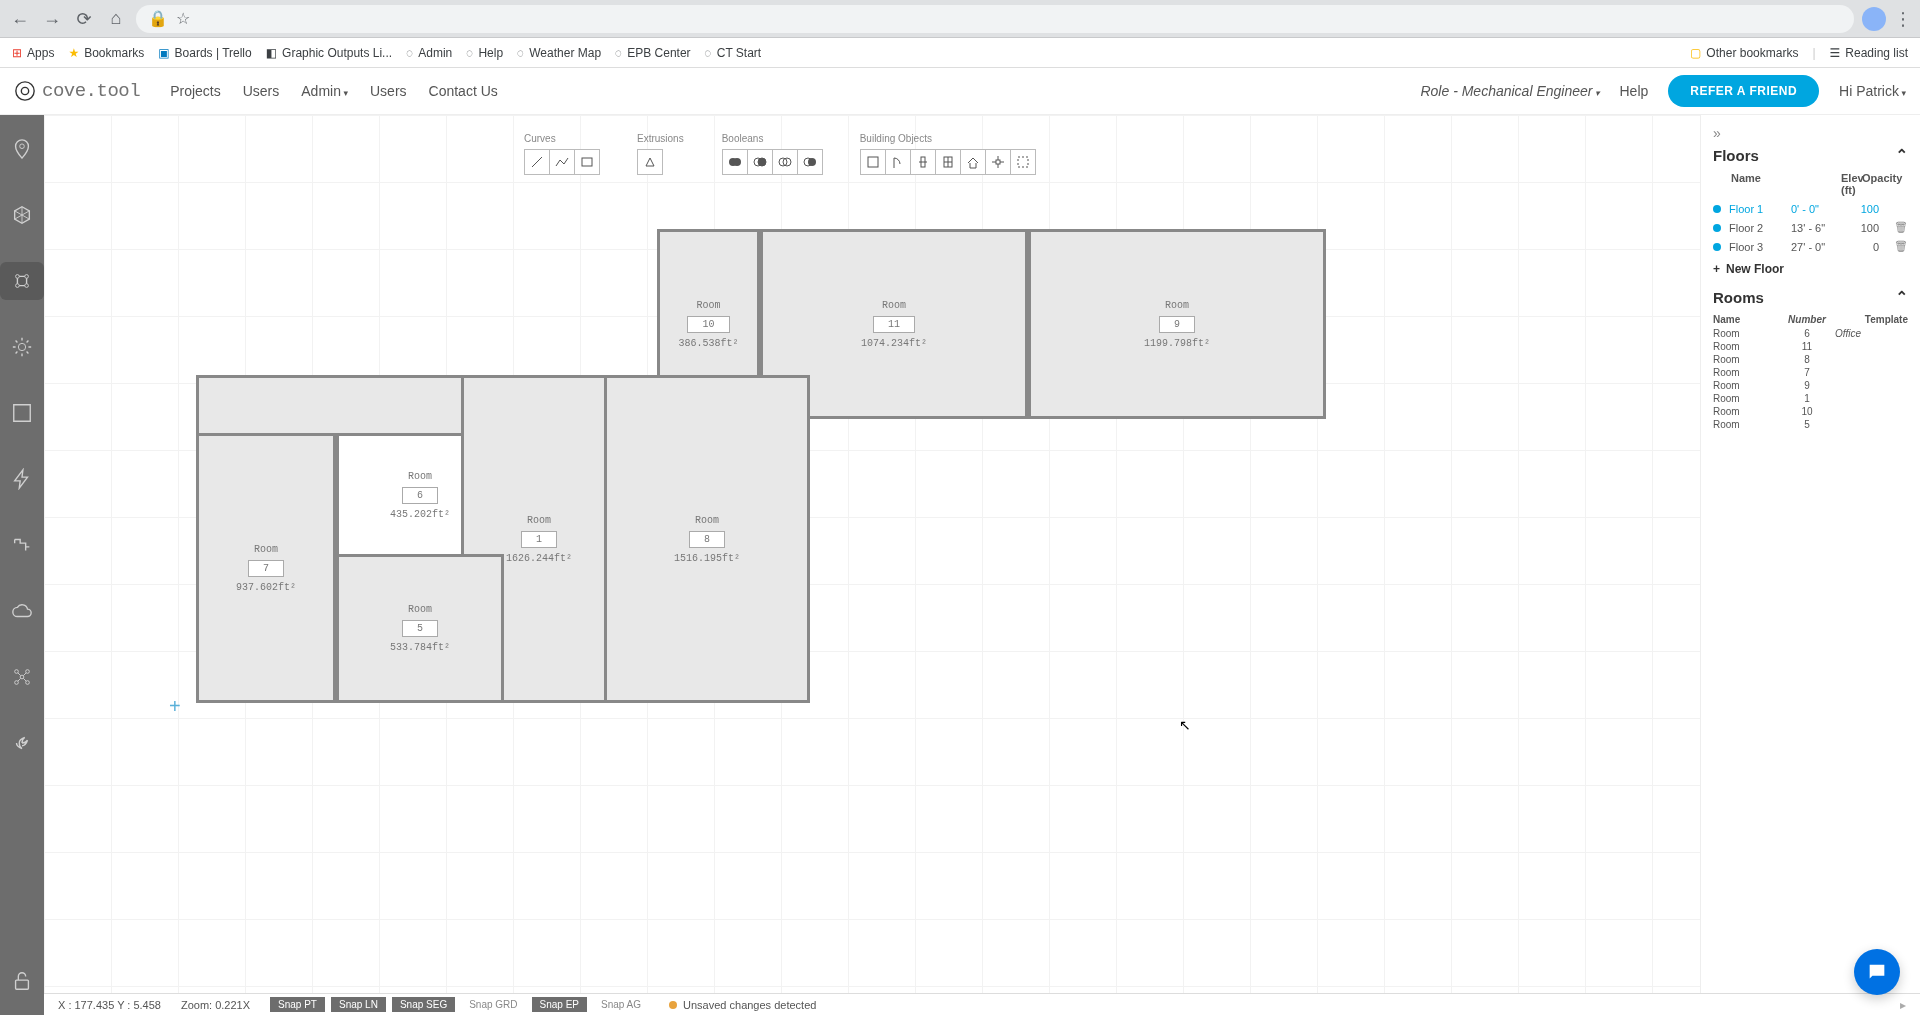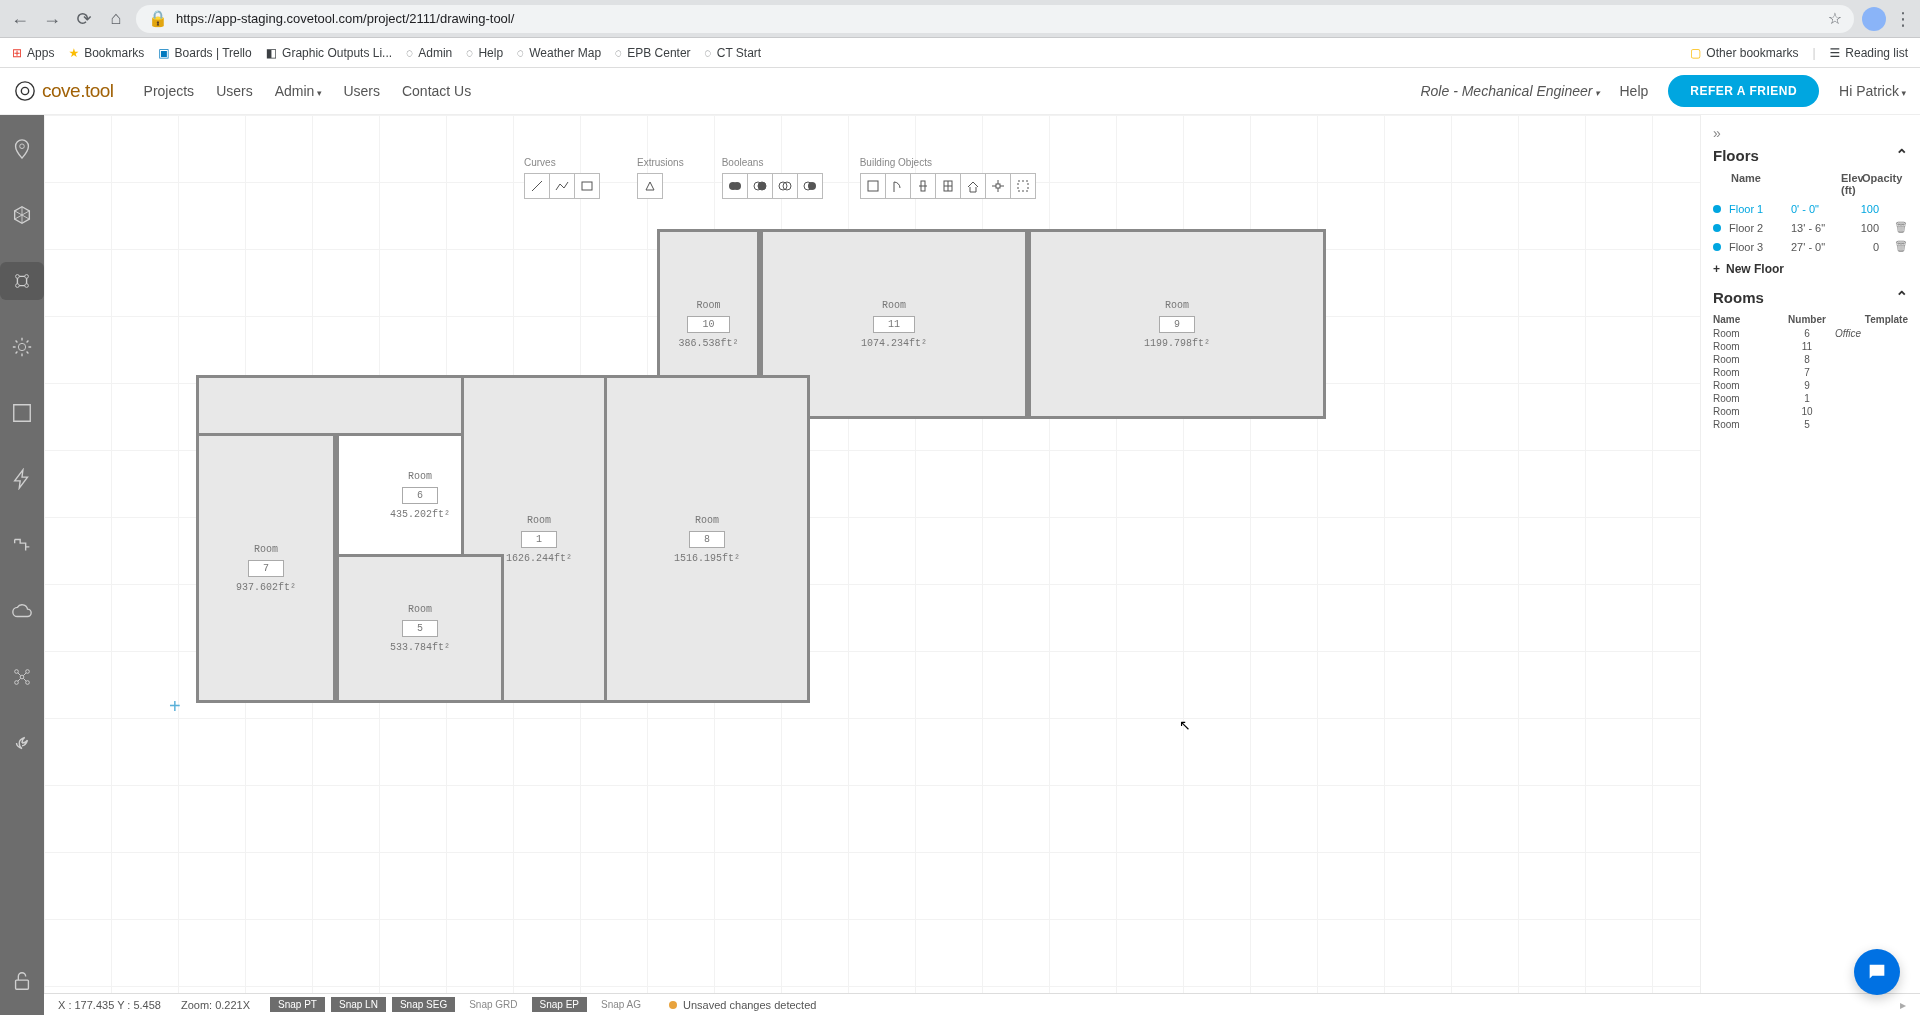--- a/index.html
+++ b/index.html
@@ -16,21 +16,21 @@
 
 
 .bookmarks-bar { height: 30px; background: #fff; display: flex; align-items: center; padding: 0 12px; gap: 14px; border-bottom: 1px solid #ddd; font-size: 12px; color: #3c4043; }
 .bookmark-item { display: flex; align-items: center; gap: 5px; cursor: pointer; }
 .bookmarks-right { margin-left: auto; display: flex; align-items: center; gap: 14px; }
 
 
 .app-header { height: 47px; background: #fff; display: flex; align-items: center; padding: 0 14px; border-bottom: 1px solid #eee; }
 .logo { display: flex; align-items: center; gap: 6px; margin-right: 30px; }
 .logo-mark { width: 22px; height: 22px; }
-.logo-text { font-size: 19px; font-weight: 500; color: #a16207; letter-spacing: -0.5px; }
+.logo-text { font-size: 19px; font-weight: 500; color: #737373; letter-spacing: -0.5px; font-family: Liberation Mono, monospace; }
 .nav-links { display: flex; gap: 22px; }
 .nav-link { font-size: 14px; color: #555; cursor: pointer; }
 .header-right { margin-left: auto; display: flex; align-items: center; gap: 20px; }
 .role-selector { font-size: 14px; color: #555; cursor: pointer; font-style: italic; }
 .help-link { font-size: 14px; color: #555; cursor: pointer; }
 .refer-btn { background: #00a6e0; color: #fff; border: none; border-radius: 18px; padding: 9px 22px; font-size: 12px; font-weight: 700; letter-spacing: 0.5px; cursor: pointer; }
 .user-menu { font-size: 14px; color: #555; cursor: pointer; }
 
 
 .main { position: absolute; top: 115px; left: 0; right: 0; bottom: 0; display: flex; }
@@ -45,21 +45,21 @@
 .tool-btn.txt { font-size: 10px; font-weight: bold; }
 .tool-column-bottom { position: absolute; bottom: 30px; left: 50px; display: flex; flex-direction: column; }
 
 
 .canvas-area { flex: 1; position: relative; background: #fff; }
 .grid-bg { position: absolute; inset: 0; background-image: linear-gradient(#f2f2f2 1px, transparent 1px), linear-gradient(90deg, #f2f2f2 1px, transparent 1px); background-size: 67px 67px; }
 
 
 .top-toolbar { position: absolute; top: 18px; left: 480px; display: flex; gap: 38px; z-index: 10; }
 .tool-group { display: flex; flex-direction: column; gap: 5px; }
-.tool-group-label { font-size: 10px; color: #888; margin-top: 24px; }
+.tool-group-label { font-size: 10px; color: #888; }
 .tool-group-buttons { display: flex; }
 .tbtn { width: 26px; height: 26px; border: 1px solid #bbb; background: #fff; margin-right: -1px; display: flex; align-items: center; justify-content: center; cursor: pointer; }
 .tbtn svg { width: 16px; height: 16px; }
 
 
 .room { position: absolute; background: #e8e8e8; border: 3px solid #888; display: flex; flex-direction: column; align-items: center; justify-content: center; }
 .room .rlabel { font-size: 10px; color: #777; font-family: 'Courier New', monospace; }
 .room .rnum { border: 1px solid #aaa; background: #fff; padding: 2px 14px; font-size: 10px; color: #777; margin: 5px 0; font-family: 'Courier New', monospace; }
 .room .rarea { font-size: 10px; color: #777; font-family: 'Courier New', monospace; }
 .room.selected { background: #fff; }
@@ -80,21 +80,21 @@
 .floor-row .fname { width: 62px; color: #555; }
 .floor-row.active .fname { color: #00a6e0; }
 .floor-row .felev { width: 56px; color: #555; }
 .floor-row.active .felev { color: #00a6e0; }
 .floor-row .fopac { width: 32px; text-align: right; color: #555; }
 .floor-row.active .fopac { color: #00a6e0; }
 .floor-row .ftrash { margin-left: auto; cursor: pointer; color: #888; }
 .new-floor { display: flex; align-items: center; gap: 6px; font-size: 12px; font-weight: 700; color: #333; cursor: pointer; margin-top: 6px; }
 .rooms-header { display: flex; font-size: 10px; font-weight: 700; color: #555; padding: 2px 0; }
 .rh-name { width: 66px; }
-.rh-num { width: 56px; text-align: center; }
+.rh-num { width: 56px; text-align: center; font-style: italic; }
 .rh-tmpl { flex: 1; text-align: right; }
 .room-row { display: flex; font-size: 10px; color: #555; padding: 1px 0; }
 .room-row .rn { width: 66px; }
 .room-row .rnum2 { width: 56px; text-align: center; }
 .room-row .rtmpl { flex: 1; text-align: left; font-style: italic; }
 
 
 .status-bar { position: absolute; bottom: 0; left: 44px; right: 0; height: 22px; background: #fff; border-top: 1px solid #ddd; display: flex; align-items: center; padding: 0 14px; gap: 20px; font-size: 11px; color: #555; }
 .snap-btn { padding: 2px 8px; background: #6d6d6d; color: #fff; font-size: 10px; cursor: pointer; }
 .snap-btn.off { background: transparent; color: #888; }
@@ -114,21 +114,20 @@
 </head>
 <body>
 
 <div class="browser-chrome">
   <button class="nav-btn">←</button>
   <button class="nav-btn">→</button>
   <button class="nav-btn">⟳</button>
   <button class="nav-btn">⌂</button>
   <div class="url-bar">
     <span>🔒</span>
-    <span class="url-text">https://app-staging.covetool.com/project/2111/drawing-tool/</span>
     <span class="star-icon">☆</span>
   </div>
   <div class="avatar-small"></div>
   <span class="menu-dots">⋮</span>
 </div>
 
 <div class="bookmarks-bar">
   <div class="bookmark-item">
       <span style="color:#ea4335">⊞</span>
       <span>Apps</span>

